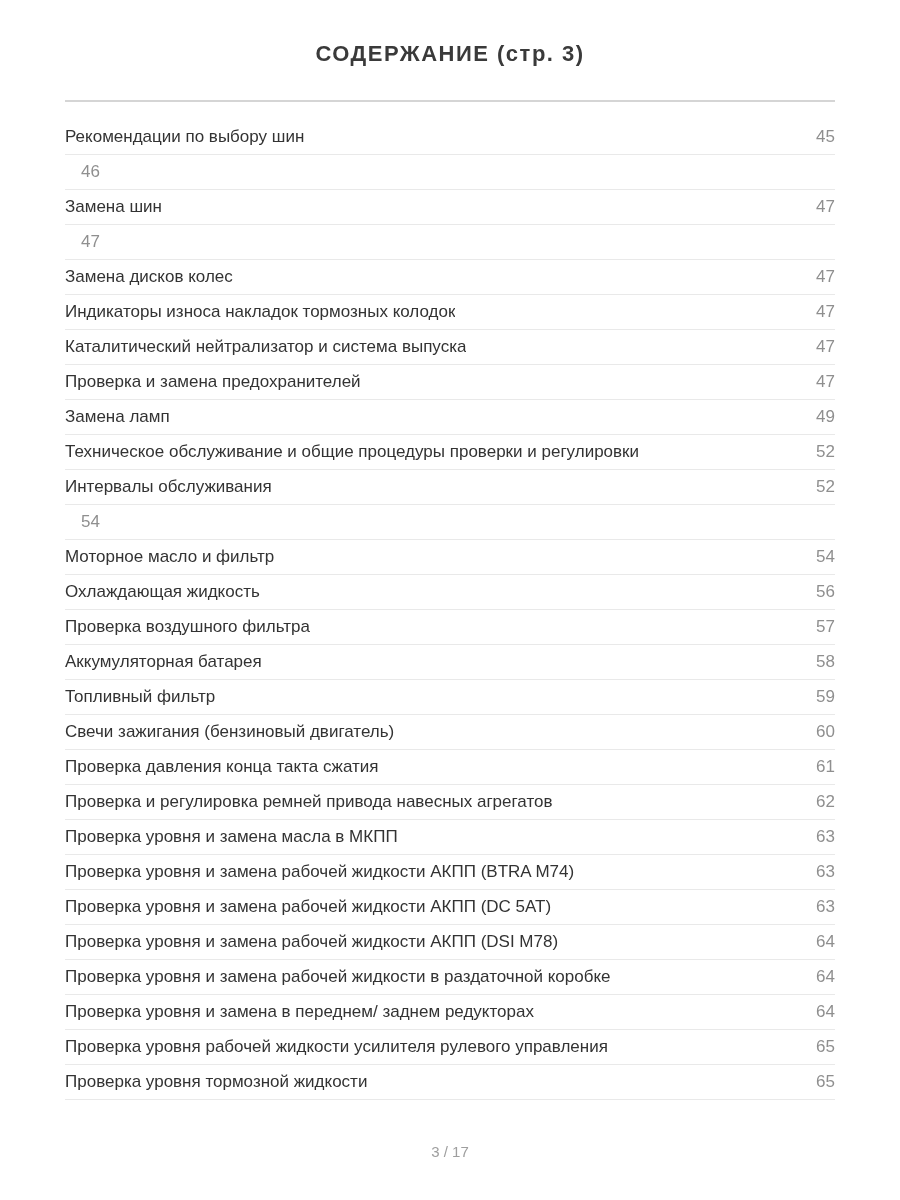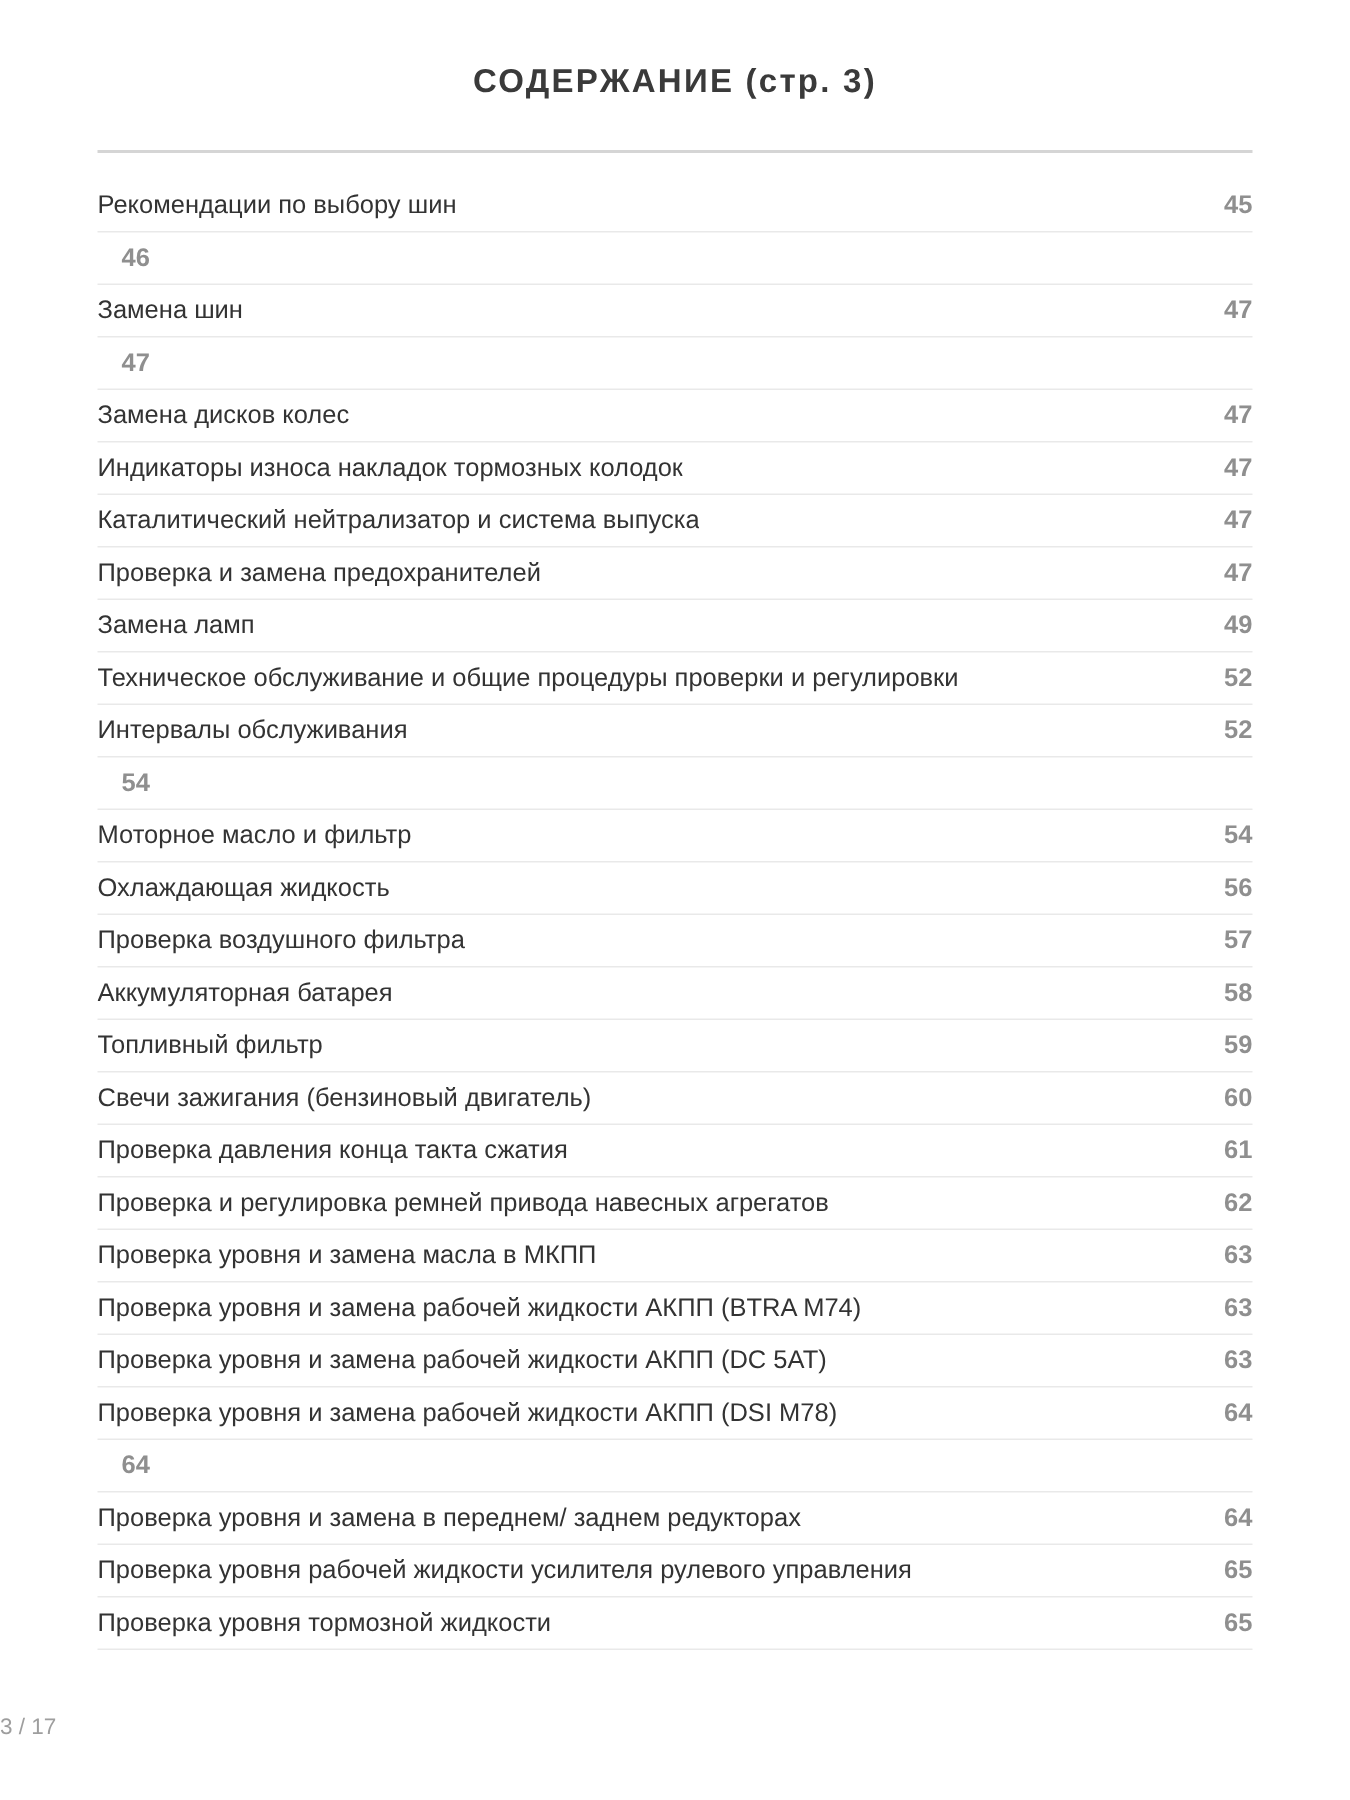--- a/index.html
+++ b/index.html
@@ -47,28 +47,27 @@
     font-size: 17px;
     color: #333333;
     white-space: nowrap;
     overflow: hidden;
   }
   .toc-page {
     font-size: 17px;
     color: #8f8f8f;
     padding-left: 16px;
     flex: 0 0 auto;
-    font-weight: bold;
   }
   .page-footer {
     position: absolute;
     left: 0;
     right: 0;
     top: 1142px;
-    text-align: left;
+    text-align: center;
     font-size: 15px;
     line-height: 20px;
     color: #9e9e9e;
   }
 </style>
 </head>
 <body>
 
 <div class="page">
 
@@ -188,20 +187,21 @@
     <span class="toc-label">Проверка уровня и замена рабочей жидкости АКПП (DC 5AT)</span>
     <span class="toc-page">63</span>
   </div>
 
   <div class="toc-row">
     <span class="toc-label">Проверка уровня и замена рабочей жидкости АКПП (DSI M78)</span>
     <span class="toc-page">64</span>
   </div>
 
   <div class="toc-row">
+    <span class="toc-label">Проверка уровня и замена рабочей жидкости в раздаточной коробке</span>
     <span class="toc-page">64</span>
   </div>
 
   <div class="toc-row">
     <span class="toc-label">Проверка уровня и замена в переднем/ заднем редукторах</span>
     <span class="toc-page">64</span>
   </div>
 
   <div class="toc-row">
     <span class="toc-label">Проверка уровня рабочей жидкости усилителя рулевого управления</span>

